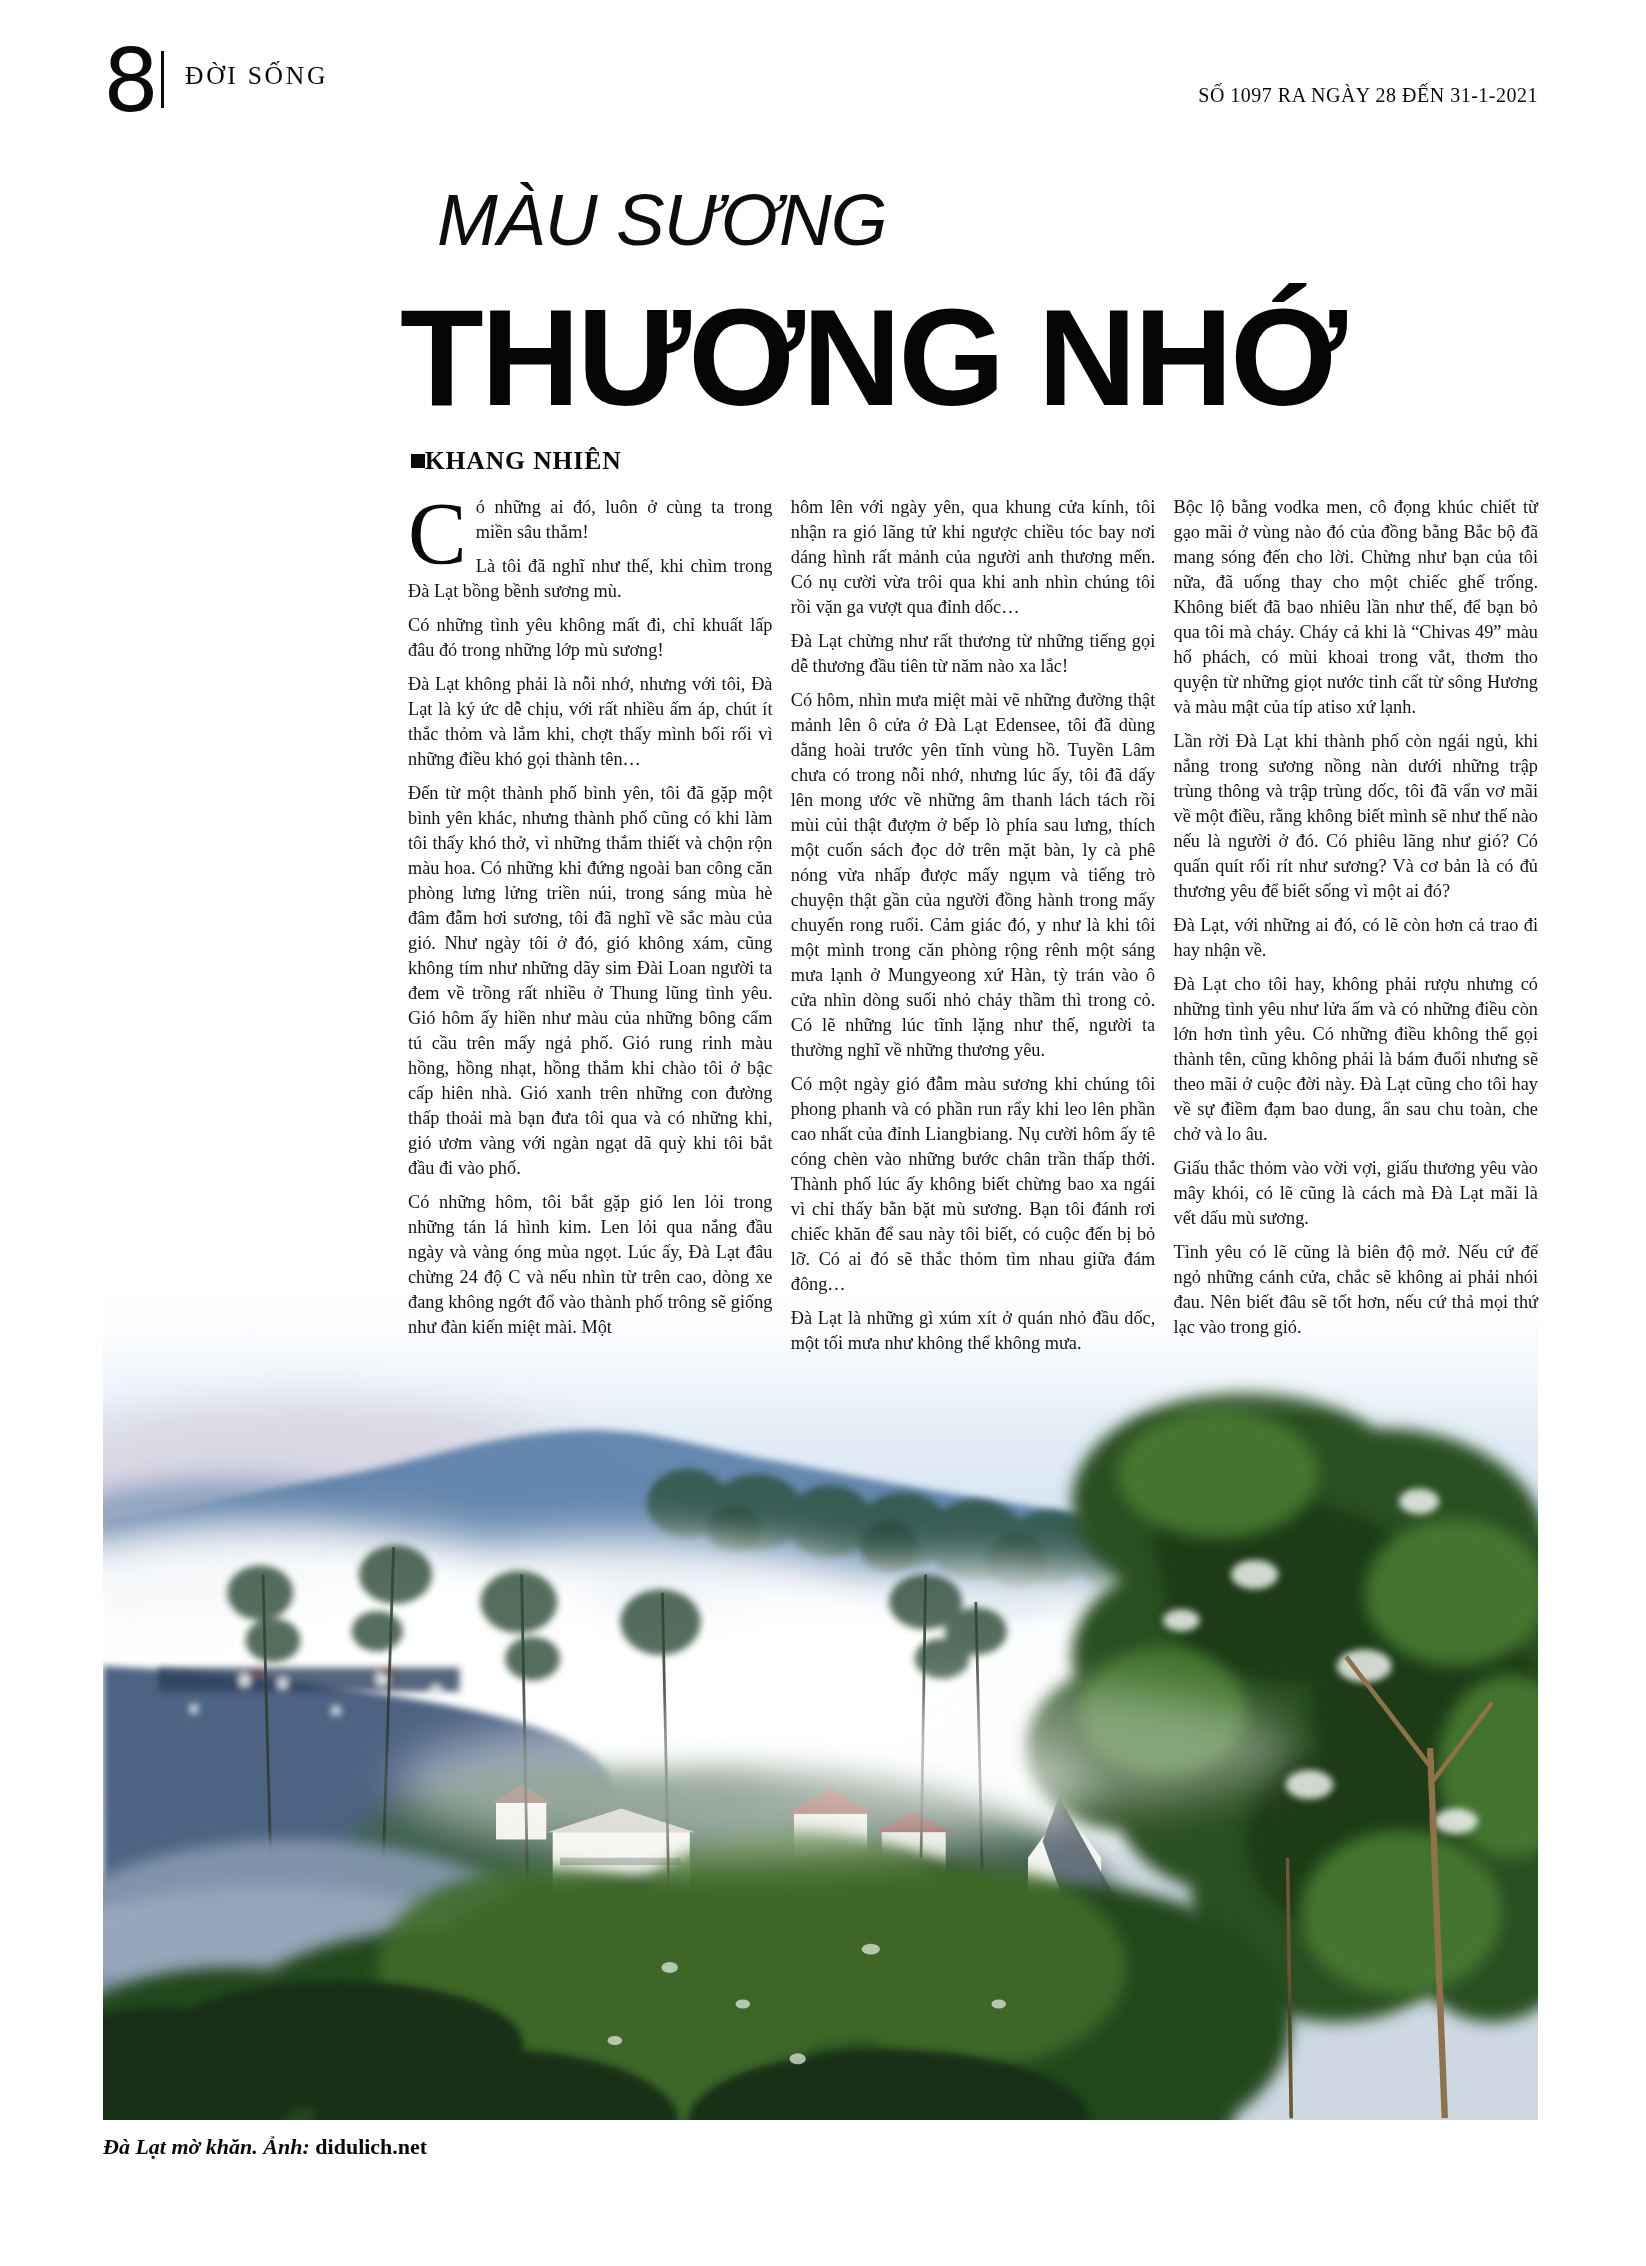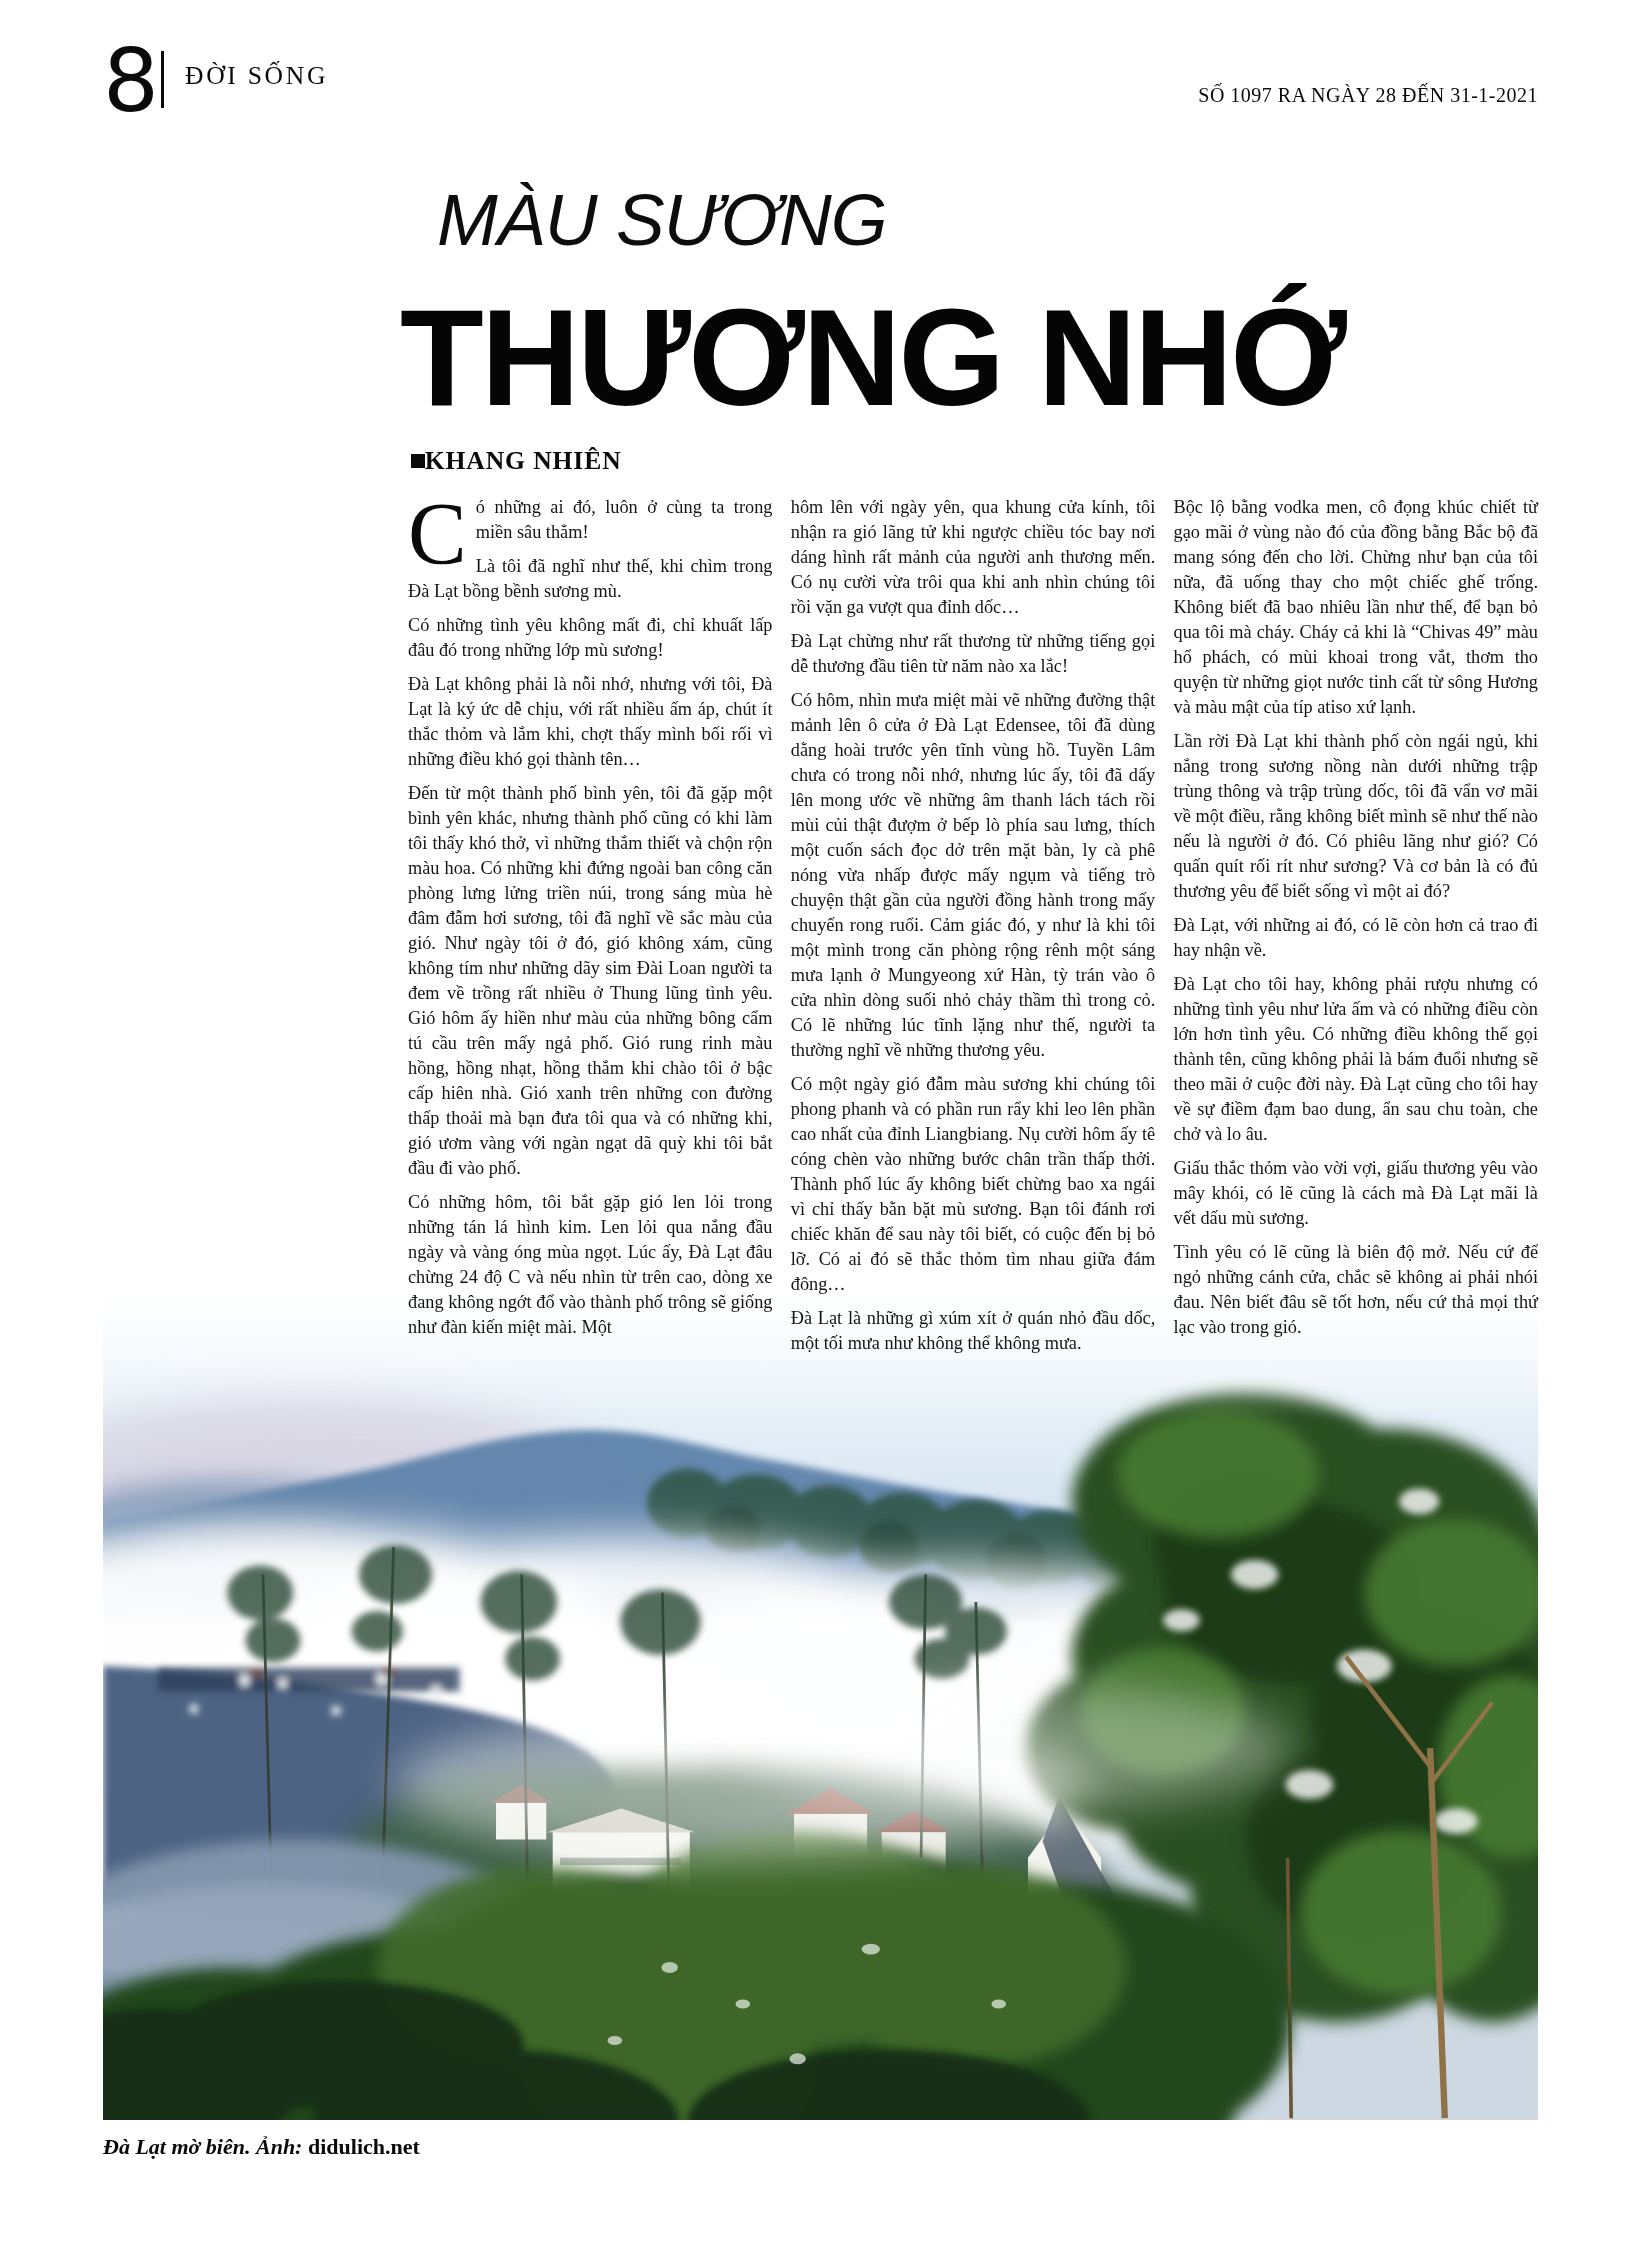--- a/index.html
+++ b/index.html
@@ -277,17 +277,17 @@
         <p class="para">Bộc lộ bằng vodka men, cô đọng khúc chiết từ gạo mãi ở vùng nào đó của đồng bằng Bắc bộ đã mang sóng đến cho lời. Chừng như bạn của tôi nữa, đã uống thay cho một chiếc ghế trống. Không biết đã bao nhiêu lần như thế, để bạn bỏ qua tôi mà cháy. Cháy cả khi là “Chivas 49” màu hổ phách, có mùi khoai trong vắt, thơm tho quyện từ những giọt nước tinh cất từ sông Hương và màu mật của típ atiso xứ lạnh.</p>
         <p class="para">Lần rời Đà Lạt khi thành phố còn ngái ngủ, khi nắng trong sương nồng nàn dưới những trập trùng thông và trập trùng dốc, tôi đã vẩn vơ mãi về một điều, rằng không biết mình sẽ như thế nào nếu là người ở đó. Có phiêu lãng như gió? Có quấn quít rối rít như sương? Và cơ bản là có đủ thương yêu để biết sống vì một ai đó?</p>
         <p class="para">Đà Lạt, với những ai đó, có lẽ còn hơn cả trao đi hay nhận về.</p>
         <p class="para">Đà Lạt cho tôi hay, không phải rượu nhưng có những tình yêu như lửa ấm và có những điều còn lớn hơn tình yêu. Có những điều không thể gọi thành tên, cũng không phải là bám đuổi nhưng sẽ theo mãi ở cuộc đời này. Đà Lạt cũng cho tôi hay về sự điềm đạm bao dung, ẩn sau chu toàn, che chở và lo âu.</p>
         <p class="para">Giấu thắc thỏm vào vời vợi, giấu thương yêu vào mây khói, có lẽ cũng là cách mà Đà Lạt mãi là vết dấu mù sương.</p>
         <p class="para">Tình yêu có lẽ cũng là biên độ mở. Nếu cứ để ngỏ những cánh cửa, chắc sẽ không ai phải nhói đau. Nên biết đâu sẽ tốt hơn, nếu cứ thả mọi thứ lạc vào trong gió.</p>
       </div>
   </section>
 
   <div class="caption">
-    <span class="cap-i">Đà Lạt mờ biên. Ảnh: </span><span class="cap-b">didulich.net</span>
+    <span class="cap-i">Đà Lạt mờ khăn. Ảnh: </span><span class="cap-b">didulich.net</span>
   </div>
 
 </div>
 
 
 </body></html>

